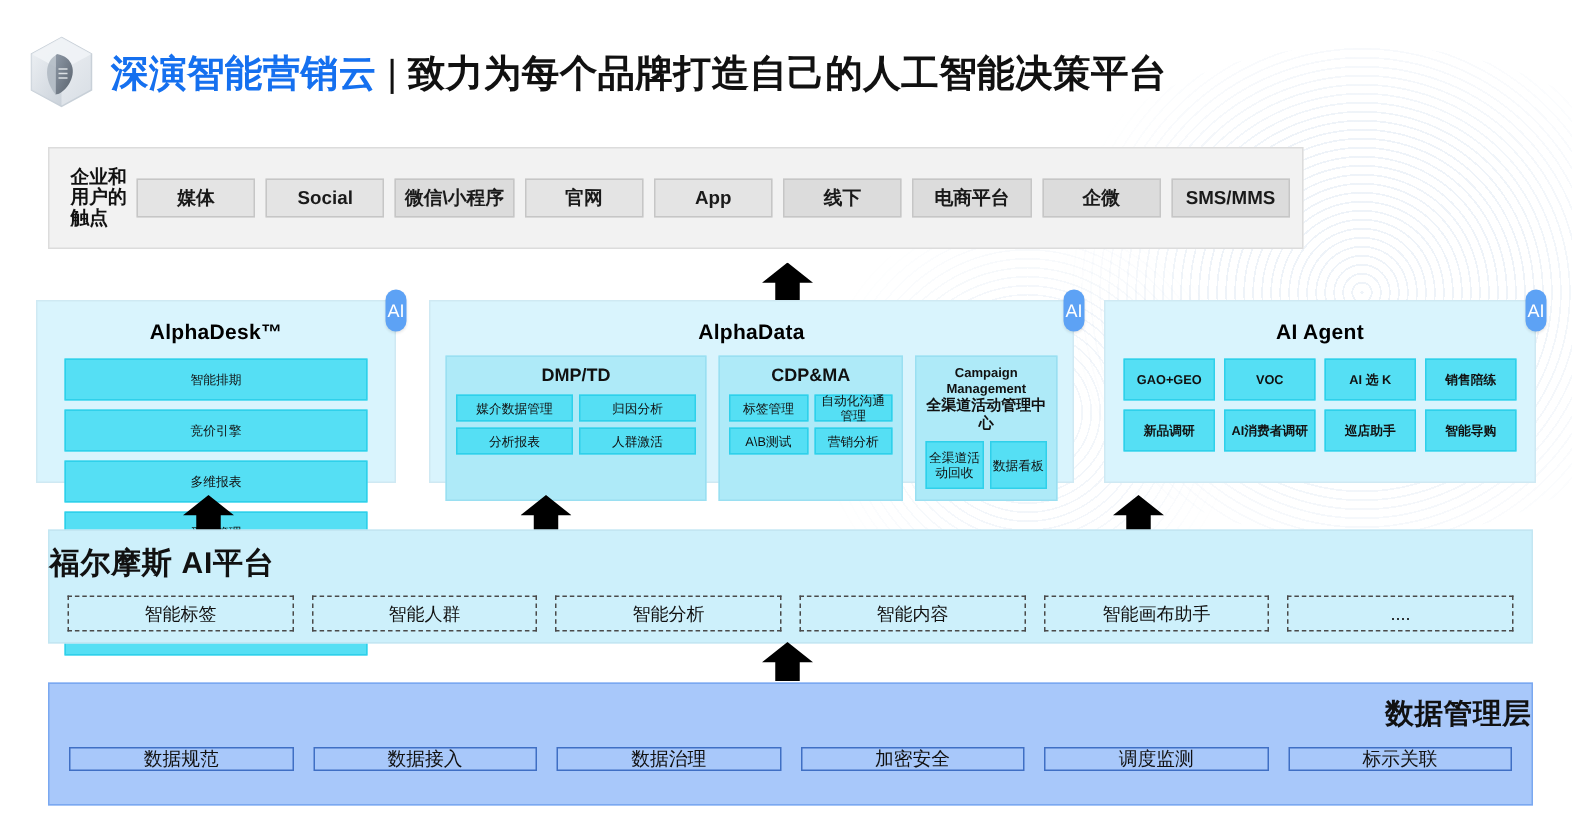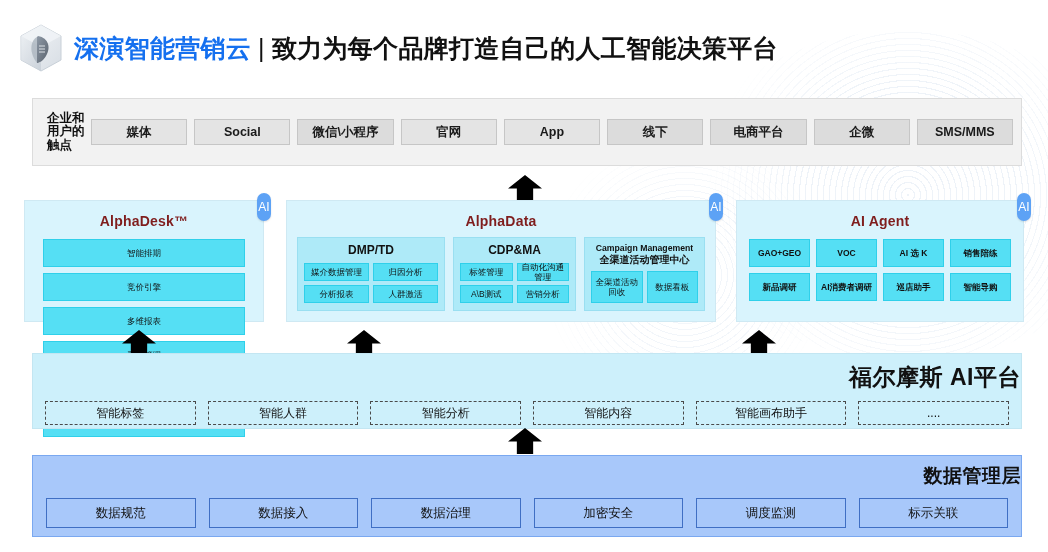--- a/index.html
+++ b/index.html
@@ -50,21 +50,21 @@
     font-size: 25px; font-weight: bold; letter-spacing: .3px;
     white-space: nowrap;
   }
   .title-brand { color: #1570ef; }
   .title-sep { color: #111; padding: 0 7px; font-weight: 500; }
   .title-tag { color: #111; }
 
   
   .touch-band {
     position: absolute; left: 32px; top: 98px;
-    width: 990px; height: 68px;
+    width: 837px; height: 68px;
     background: #f2f2f2;
     border: 1px solid #dcdcdc;
     display: flex; align-items: center; padding: 0 8px;
   }
   .touch-label {
     width: 44px; flex: none;
     font-size: 12.5px; font-weight: bold; color: #111;
     line-height: 13.5px; text-align: left; padding-left: 6px;
   }
   .touch-items { flex: 1; display: flex; gap: 7px; padding-left: 6px; text-align: center; }
@@ -84,21 +84,21 @@
   }
 
   
   .prod-row { position: absolute; left: 24px; top: 200px; width: 1000px; height: 122px; }
   .panel {
     position: absolute; top: 0; height: 122px;
     background: #d9f4fd; border: 1px solid #cfe9f3;
   }
   .panel-title {
     text-align: center; font-size: 14px; font-weight: bold;
-    color: #7f1d1d; padding-top: 12px; letter-spacing: .2px;
+    color: #000000; padding-top: 12px; letter-spacing: .2px;
   }
   .ai-badge {
     position: absolute; top: -8px; right: -8px;
     width: 14px; height: 28px; border-radius: 7px;
     background: #5da2f5;
     display: flex; align-items: center; justify-content: center;
     color: #fff; font-size: 12px; font-weight: 500;
     box-shadow: 0 1px 2px rgba(0,0,0,.12);
   }
   .tile {
@@ -123,21 +123,21 @@
     background: #aeeaf8; border: 1px solid #9adff1;
     padding: 5px 6px 7px 6px;
   }
   .subcard-title {
     text-align: center; font-size: 12px; font-weight: bold;
     color: #111; margin-bottom: 6px;
   }
   .subcard-title small { display: block; font-size: 10.5px; }
   .sub-grid { display: grid; grid-template-columns: repeat(2, 1fr); gap: 4px; }
   .sub-grid .tile { height: 18px; }
-  #sub-dmp { width: 148px; }
+  #sub-dmp { width: 174px; }
   #sub-cdp { width: 123px; }
   #sub-camp { flex: 1; }
   #sub-camp .subcard-title { font-size: 8.7px; line-height: 11px; margin-bottom: 5px; }
   #sub-camp .subcard-title small { font-size: 10px; line-height: 12px; }
   #sub-camp .sub-grid .tile { height: 32px; }
 
   
   #panel-aiagent { left: 712px; width: 288px; }
   .agent-grid {
     display: grid; grid-template-columns: repeat(4, 1fr);
@@ -145,21 +145,21 @@
   }
   .agent-grid .tile { height: 28px; font-size: 8.5px; font-weight: bold; }
 
   
   .platform {
     position: absolute; left: 32px; top: 353px;
     width: 990px; height: 76px;
     background: #cdf0fb; border: 1px solid #c3e6f2;
   }
   .platform-title {
-    text-align: right; font-size: 23px; font-weight: bold;
+    text-align: left; font-size: 20px; font-weight: bold;
     color: #111; padding-top: 8px; letter-spacing: .5px;
   }
   .platform-items {
     display: flex; gap: 12px; padding: 8px 12px 0 12px;
   }
   .dashed-chip {
     flex: 1; height: 24px;
     border: 1.5px dashed #4a4a4a;
     display: flex; align-items: center; justify-content: center;
     font-size: 12px; color: #111;
@@ -170,21 +170,21 @@
     position: absolute; left: 32px; top: 455px;
     width: 990px; height: 82px;
     background: #a8c8fa; border: 1px solid #7aa8f0;
   }
   .datalayer-title {
     text-align: right; font-size: 19px; font-weight: bold;
     color: #111; padding-top: 7px; letter-spacing: .5px;
   }
   .datalayer-items { display: flex; gap: 13px; padding: 9px 13px 0 13px; }
   .data-chip {
-    flex: 1; height: 30px;
+    flex: 1; height: 16px;
     background: #a8c8fa; border: 1.5px solid #3f6fc4;
     display: flex; align-items: center; justify-content: center;
     font-size: 12.5px; color: #111;
   }
 </style>
 </head>
 <body>
 
 <div class="page">
 

